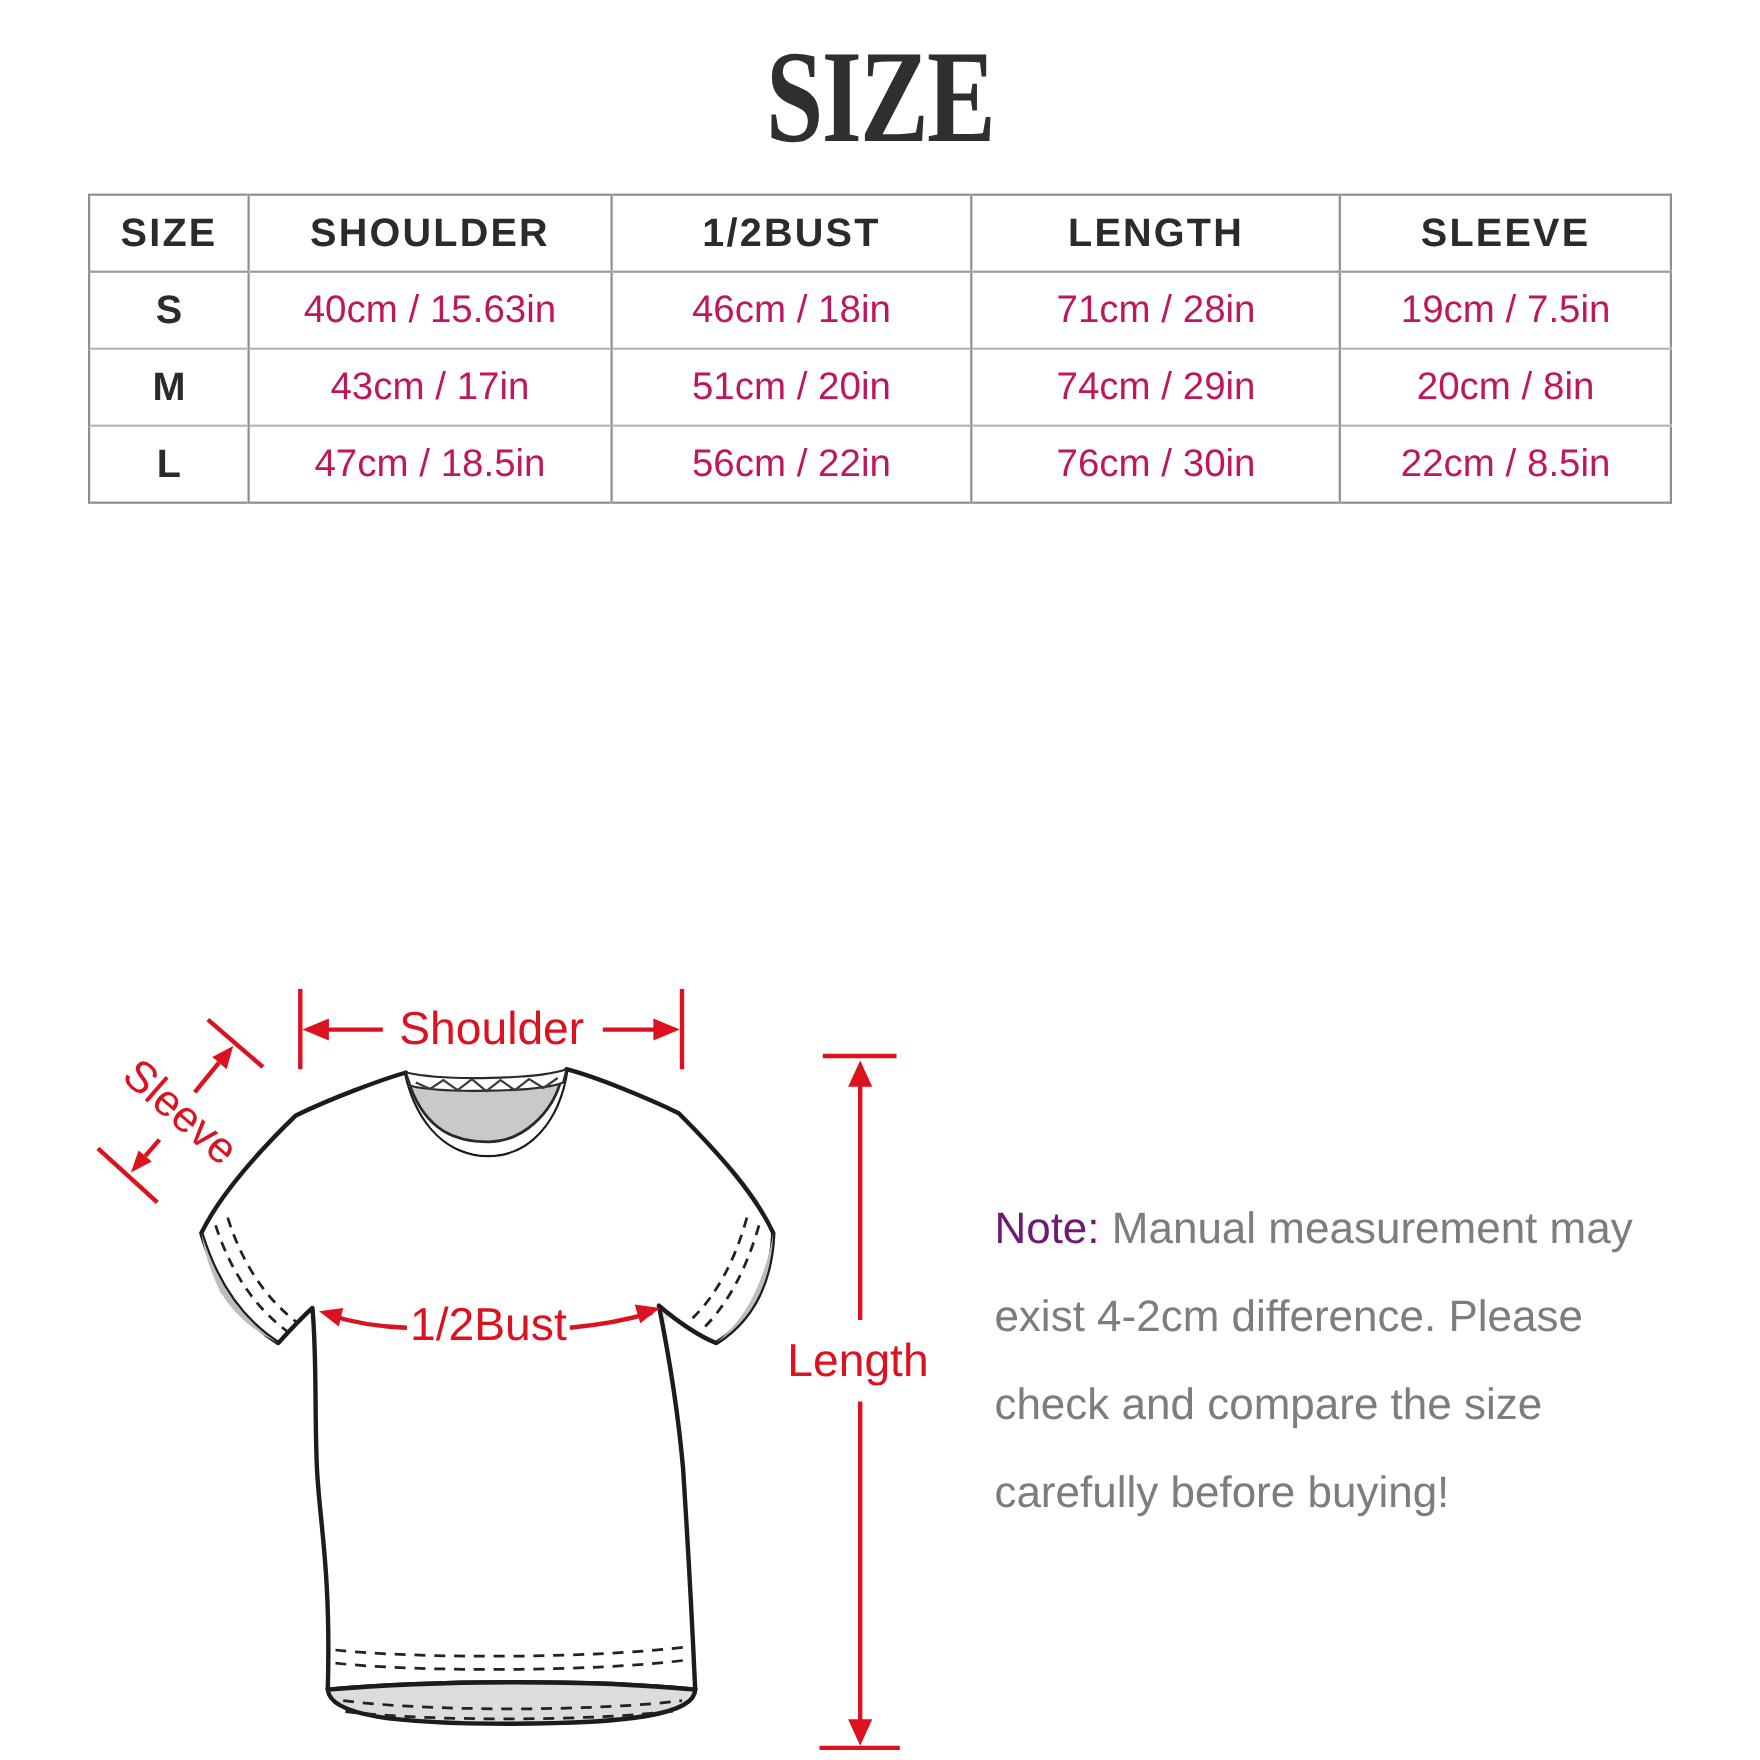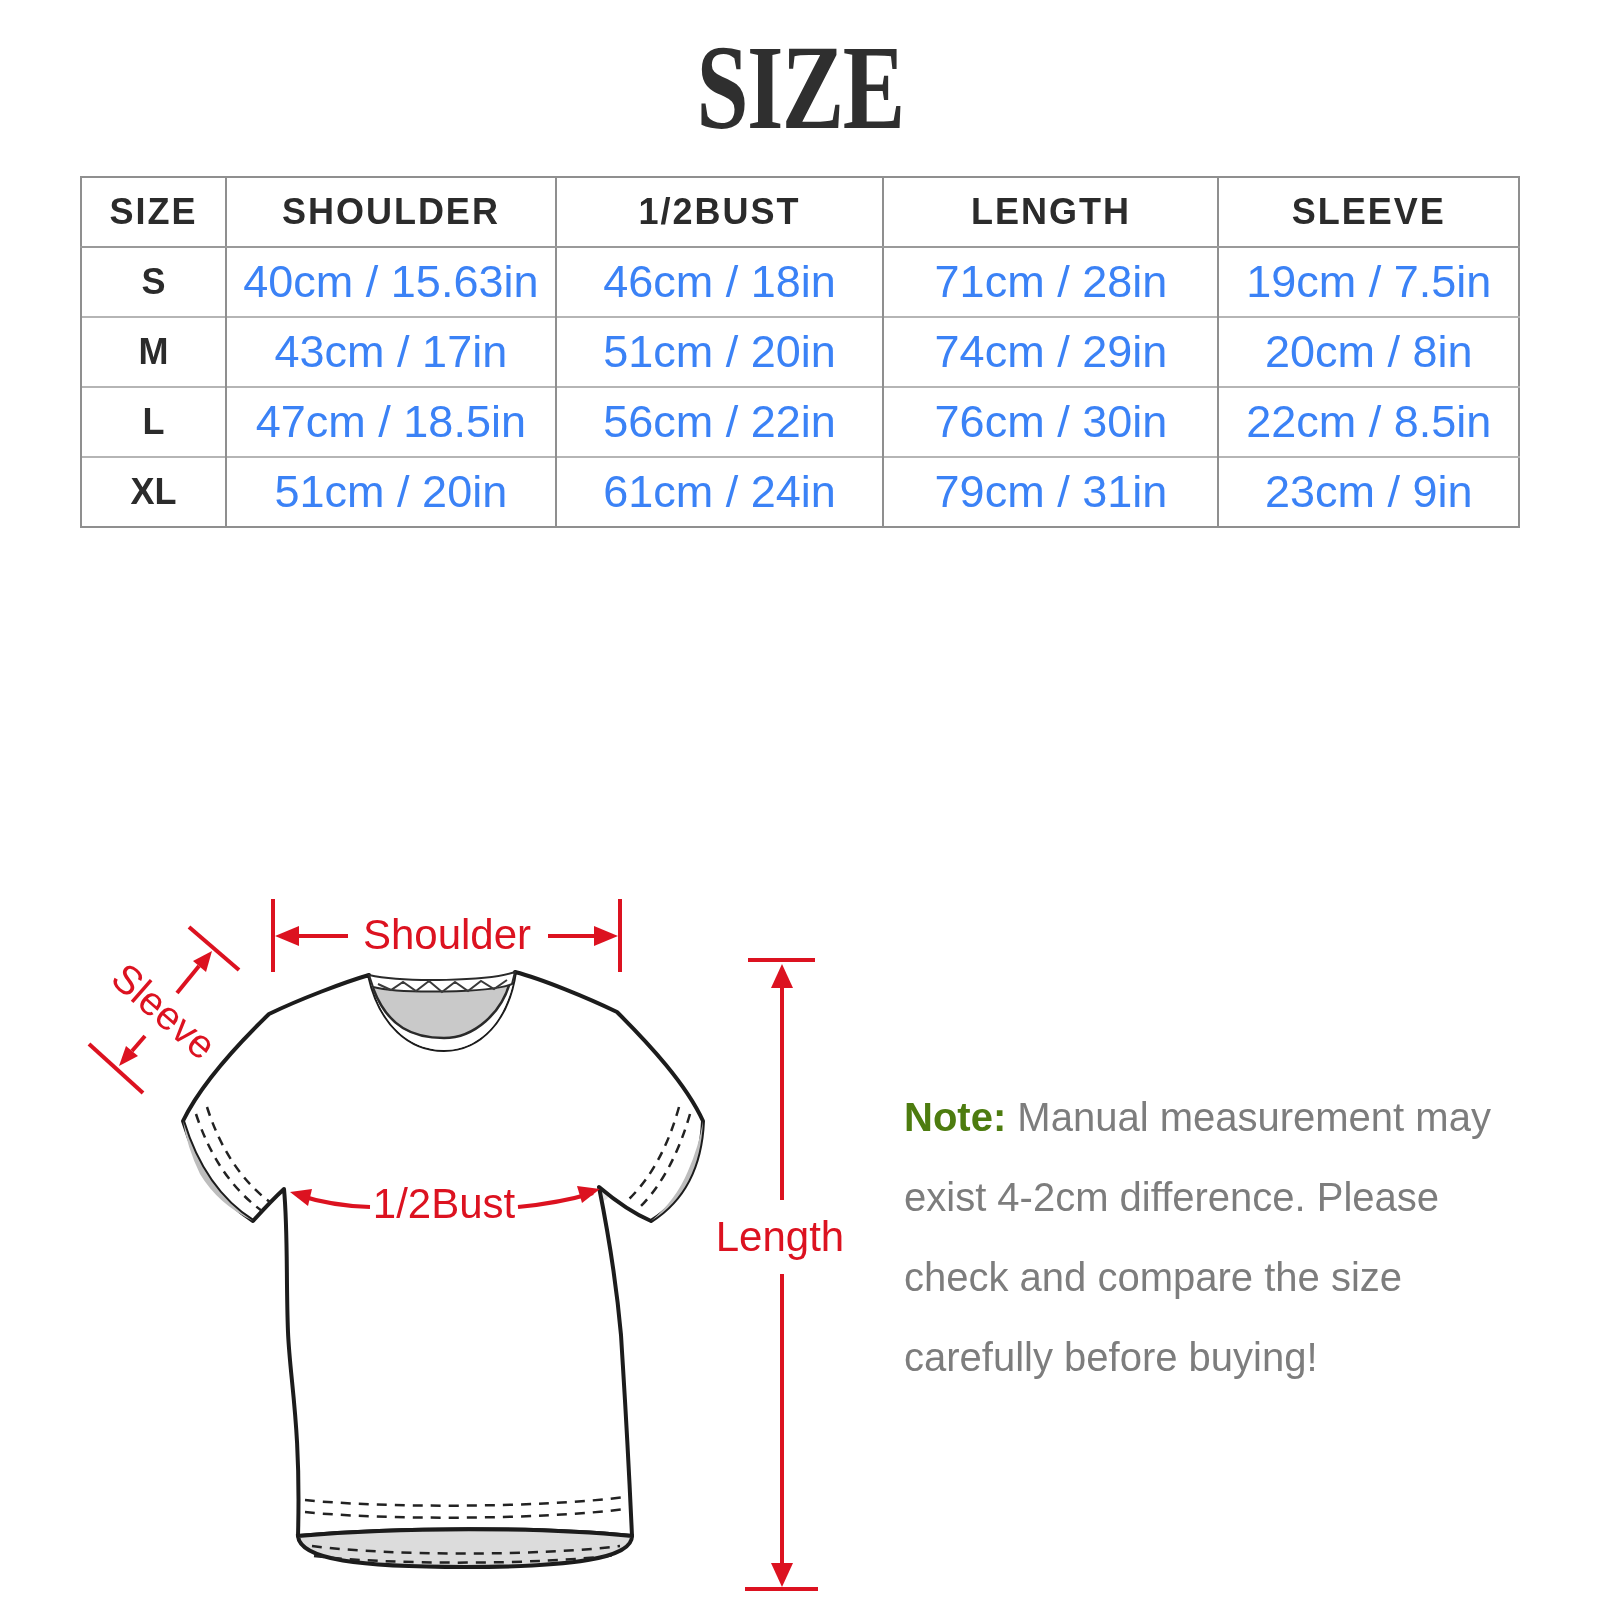--- a/index.html
+++ b/index.html
@@ -29,37 +29,37 @@
     height:68px;text-align:center;vertical-align:middle;
     border-left:2px solid #8f8f8f;padding:0;white-space:nowrap;
   }
   .size-table thead th{
     font-size:36px;font-weight:bold;color:#2b2b2b;letter-spacing:2px;
     border-bottom:2px solid #9a9a9a;
   }
   .size-table tbody tr + tr th,
   .size-table tbody tr + tr td{border-top:2px solid #b5b5b5;}
   .size-table tbody th{font-size:36px;font-weight:bold;color:#2b2b2b;}
-  .size-table tbody td{font-size:45px;font-weight:normal;color:#3b82f6;}
+  .size-table tbody td{font-size:35px;font-weight:normal;color:#be185d;}
 
   
   .diagram{position:absolute;left:60px;top:860px;width:820px;height:740px;}
   .diagram svg{position:absolute;left:0;top:0;}
   .rlabel{
     position:absolute;color:#dc1220;font-size:42px;line-height:42px;
     white-space:nowrap;transform:translate(-50%,-50%);
   }
   .rlabel.rot{transform:translate(-50%,-50%) rotate(41deg);font-size:40px;}
 
   
   .note{
     position:absolute;left:904px;top:1077px;width:612px;margin:0;
     font-size:40px;line-height:80px;color:#7d7d7d;
   }
-  .note b{font-weight:bold;color:#4d7c0f;}
+  .note b{font-weight:normal;color:#701a75;}
 </style>
 </head>
 <body>
 
 <div class="page-title">SIZE</div>
 
 <table class="size-table">
   <colgroup>
       <col class="c0">
       <col class="c1">
@@ -90,27 +90,20 @@
       <td>51cm / 20in</td>
       <td>74cm / 29in</td>
       <td>20cm / 8in</td>
     </tr>
     <tr>
       <th>L</th>
       <td>47cm / 18.5in</td>
       <td>56cm / 22in</td>
       <td>76cm / 30in</td>
       <td>22cm / 8.5in</td>
-    </tr>
-    <tr>
-      <th>XL</th>
-      <td>51cm / 20in</td>
-      <td>61cm / 24in</td>
-      <td>79cm / 31in</td>
-      <td>23cm / 9in</td>
     </tr>
   </tbody>
 </table>
 
 <div class="diagram">
   <svg width="820" height="740" viewBox="0 0 820 740">
 
     <g stroke="#e4e4e4" stroke-width="11" fill="none" stroke-linecap="round">
       <path d="M255,365 Q243,440 252,505"></path>
       <path d="M262,520 Q258,580 268,620"></path>

